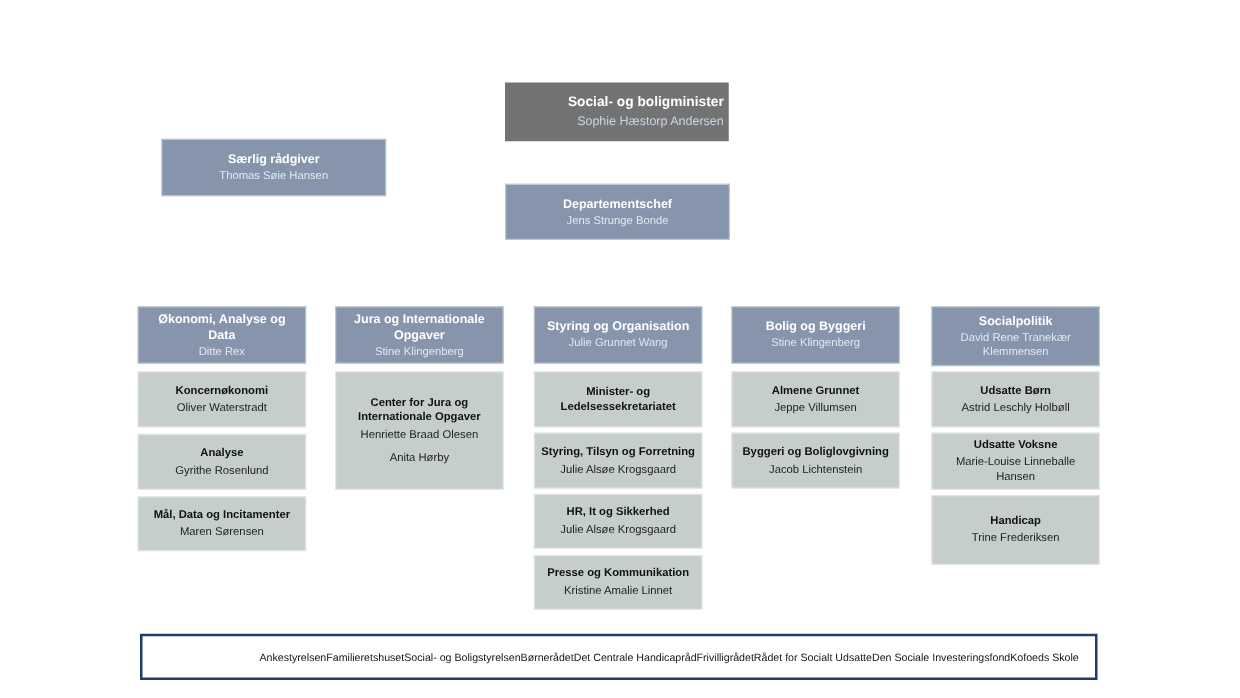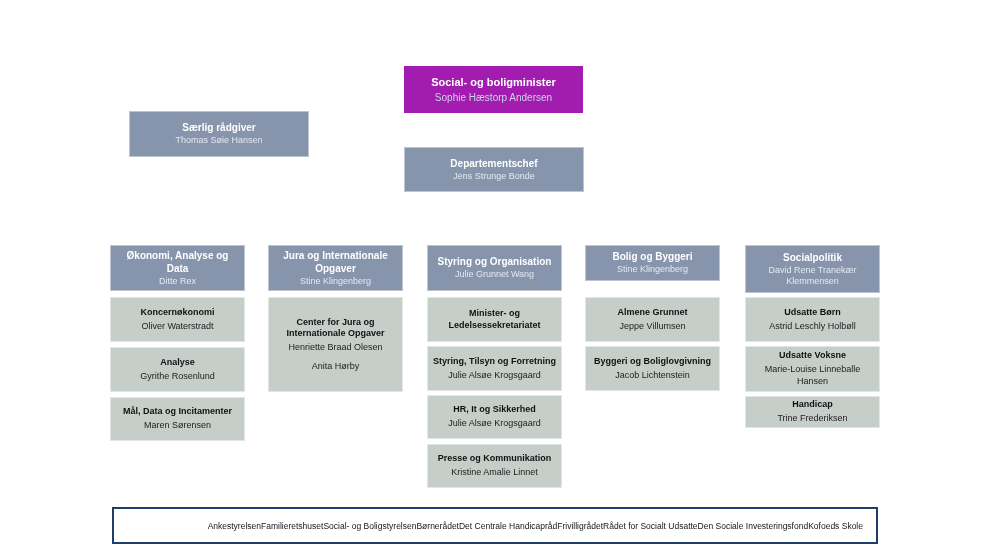--- a/index.html
+++ b/index.html
@@ -4,21 +4,21 @@
 <style>
   html,body{margin:0;padding:0;background:#fff;}
   #stage{
     position:relative;width:992px;height:558px;background:#ffffff;overflow:hidden;
     font-family:"Liberation Sans",sans-serif;
   }
   .box{
     position:absolute;box-sizing:border-box;display:flex;flex-direction:column;
     align-items:center;justify-content:center;text-align:center;padding:2px 4px;
   }
-  .navy{background:#a21caf;}
+  .navy{background:#737373;align-items:flex-end;}
   .gblue{background:#8695ac;border:1px solid rgba(255,255,255,.45);}
   .unit{background:#c6cec9;border:1px solid rgba(255,255,255,.5);}
   .navy .t{color:#ffffff;font-weight:bold;font-size:11px;line-height:1.35;}
   .navy .n{color:#c9d4e6;font-size:10px;line-height:1.3;margin-top:1px;}
   .gblue .t{color:#ffffff;font-weight:bold;font-size:10px;line-height:1.3;}
   .gblue .n{color:#e3e9f2;font-size:9px;line-height:1.25;margin-top:1px;}
   .unit .t{color:#111111;font-weight:bold;font-size:9px;line-height:1.3;}
   .unit .n{color:#1d1d1d;font-size:9px;line-height:1.3;margin-top:2px;}
   .unit .n2{margin-top:7px;}
   .agencies{
@@ -88,21 +88,21 @@
   </div>
   <div class="box unit" style="left:427px;top:395px;width:135px;height:44px">
     <div class="t">HR, It og Sikkerhed</div>
     <div class="n">Julie Alsøe Krogsgaard</div>
   </div>
   <div class="box unit" style="left:427px;top:444px;width:135px;height:44px">
     <div class="t">Presse og Kommunikation</div>
     <div class="n">Kristine Amalie Linnet</div>
   </div>
 
-  <div class="box gblue" style="left:585px;top:245px;width:135px;height:36px">
+  <div class="box gblue" style="left:585px;top:245px;width:135px;height:46px">
     <div class="t">Bolig og Byggeri</div>
     <div class="n">Stine Klingenberg</div>
   </div>
   <div class="box unit" style="left:585px;top:297px;width:135px;height:45px">
     <div class="t">Almene Grunnet</div>
     <div class="n">Jeppe Villumsen</div>
   </div>
   <div class="box unit" style="left:585px;top:346px;width:135px;height:45px">
     <div class="t">Byggeri og Boliglovgivning</div>
     <div class="n">Jacob Lichtenstein</div>
@@ -113,21 +113,21 @@
     <div class="n">David Rene Tranekær Klemmensen</div>
   </div>
   <div class="box unit" style="left:745px;top:297px;width:135px;height:45px">
     <div class="t">Udsatte Børn</div>
     <div class="n">Astrid Leschly Holbøll</div>
   </div>
   <div class="box unit" style="left:745px;top:346px;width:135px;height:46px">
     <div class="t">Udsatte Voksne</div>
     <div class="n">Marie-Louise Linneballe Hansen</div>
   </div>
-  <div class="box unit" style="left:745px;top:396px;width:135px;height:32px">
+  <div class="box unit" style="left:745px;top:396px;width:135px;height:56px">
     <div class="t">Handicap</div>
     <div class="n">Trine Frederiksen</div>
   </div>
 
   <div class="agencies">
     <span>Ankestyrelsen</span>
     <span>Familieretshuset</span>
     <span>Social- og Boligstyrelsen</span>
     <span>Børnerådet</span>
     <span>Det Centrale Handicapråd</span>

